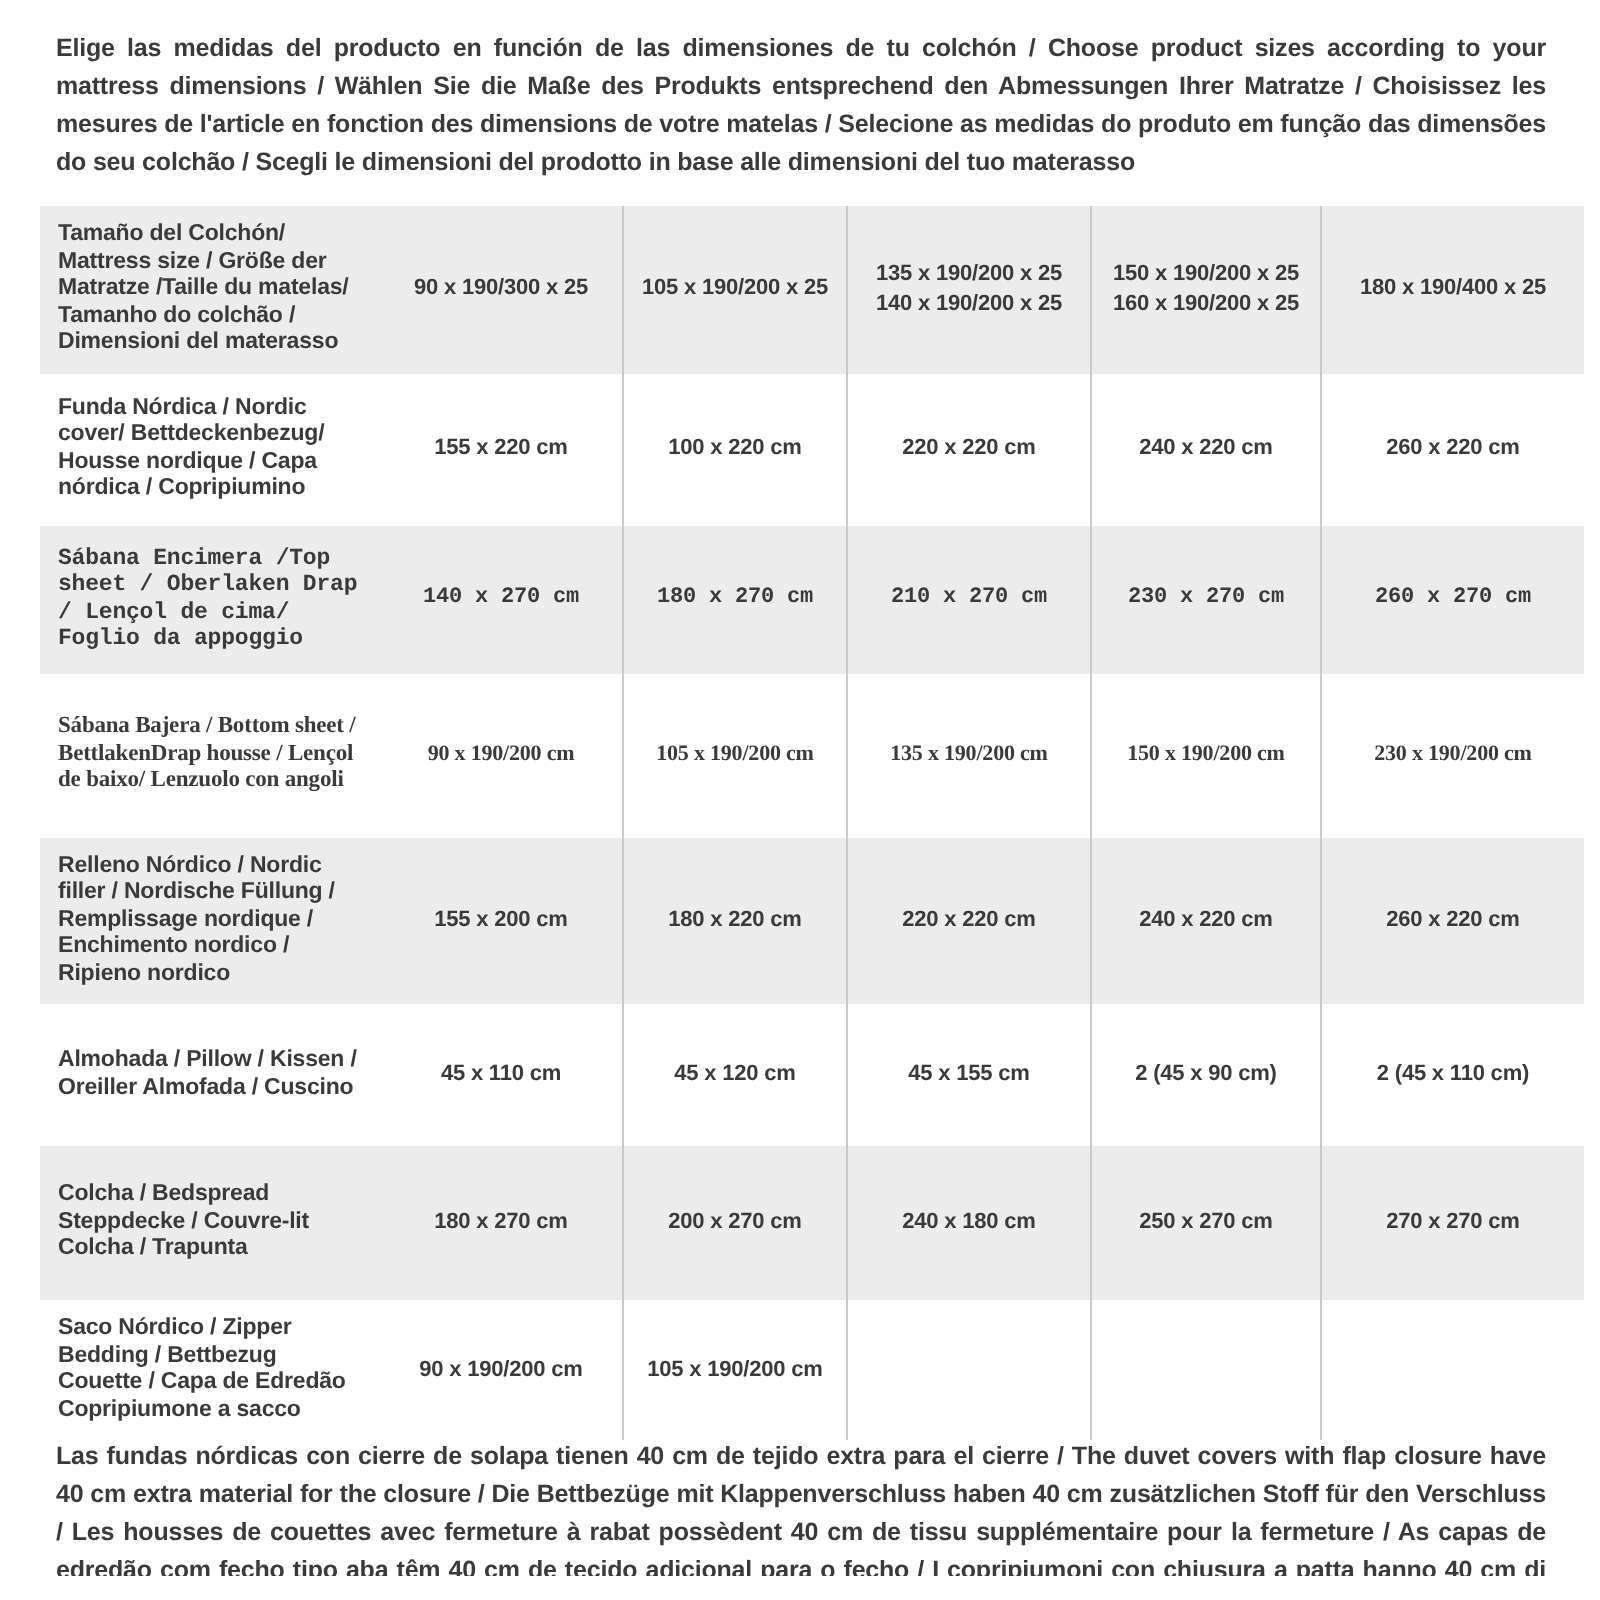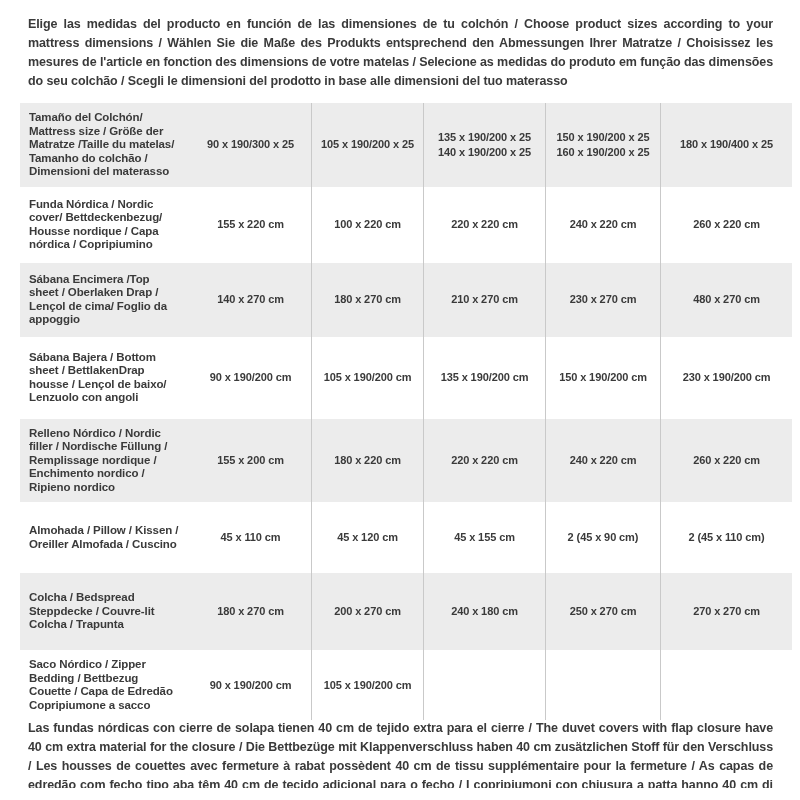--- a/index.html
+++ b/index.html
@@ -41,22 +41,22 @@
     top: 103px;
     width: 772px;
   }
   .t-row {
     display: grid;
     grid-template-columns: 170px 121px 112px 122px 115px 132px;
   }
   .t-row.stripe { background: #ececec; }
   .t-row:nth-child(1) { min-height: 80px; }
   .t-row:nth-child(2) { min-height: 76px; }
-  .t-row:nth-child(3) { min-height: 74px; }
-  .t-row:nth-child(4) { min-height: 82px; }
+  .t-row:nth-child(3) { min-height: 74px; font-family: Liberation Mono, monospace; }
+  .t-row:nth-child(4) { min-height: 82px; font-family: Liberation Serif, serif; }
   .t-row:nth-child(5) { min-height: 77px; }
   .t-row:nth-child(6) { min-height: 71px; }
   .t-row:nth-child(7) { min-height: 77px; }
   .t-row:nth-child(8) { min-height: 70px; }
 
   .cell {
     display: flex;
     align-items: center;
     justify-content: center;
     text-align: center;
@@ -107,21 +107,21 @@
       <div class="cell">240 x 220 cm</div>
       <div class="cell">260 x 220 cm</div>
     </div>
 
     <div class="t-row stripe">
       <div class="cell label">Sábana Encimera /Top sheet / Oberlaken Drap / Lençol de cima/ Foglio da appoggio</div>
       <div class="cell">140 x 270 cm</div>
       <div class="cell">180 x 270 cm</div>
       <div class="cell">210 x 270 cm</div>
       <div class="cell">230 x 270 cm</div>
-      <div class="cell">480 x 270 cm</div>
+      <div class="cell">260 x 270 cm</div>
     </div>
 
     <div class="t-row">
       <div class="cell label">Sábana Bajera / Bottom sheet / BettlakenDrap housse / Lençol de baixo/ Lenzuolo con angoli</div>
       <div class="cell">90 x 190/200 cm</div>
       <div class="cell">105 x 190/200 cm</div>
       <div class="cell">135 x 190/200 cm</div>
       <div class="cell">150 x 190/200 cm</div>
       <div class="cell">230 x 190/200 cm</div>
     </div>

